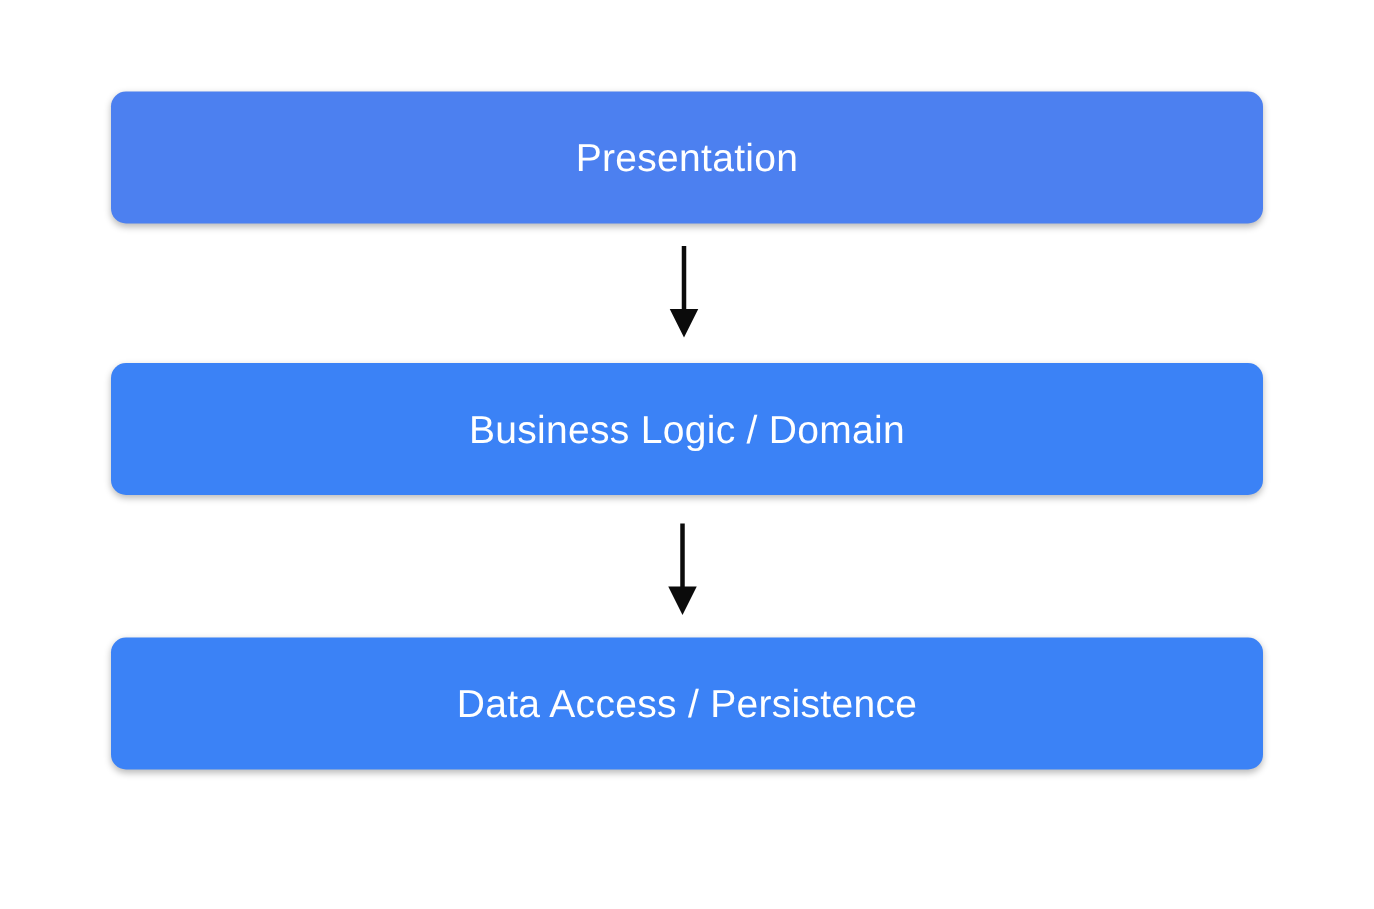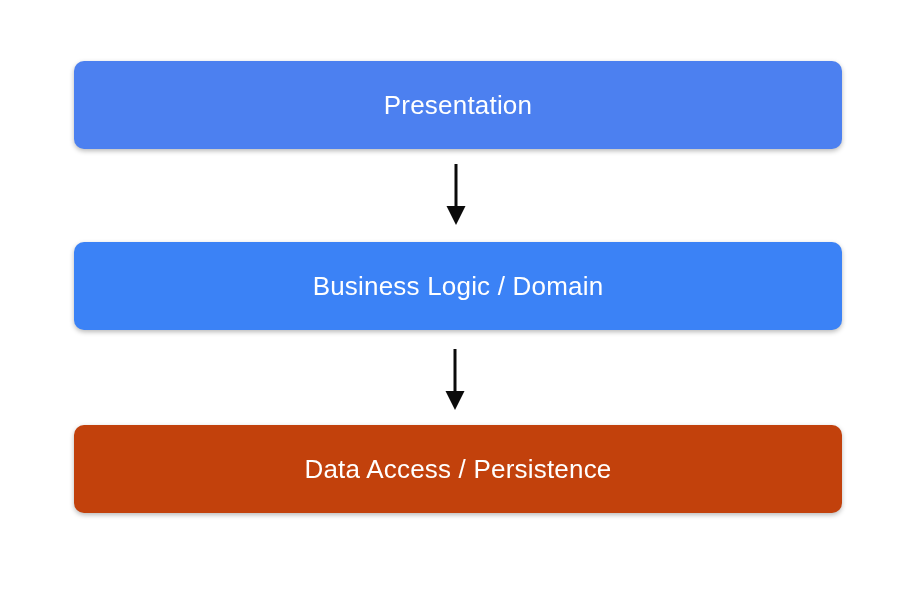--- a/index.html
+++ b/index.html
@@ -66,17 +66,17 @@
 
   <div class="layer-box pos-1" style="background: #3b82f6;">
     <span class="layer-label">Business Logic / Domain</span>
   </div>
 
   <svg class="arrow pos-1" viewBox="0 0 26 64" xmlns="http://www.w3.org/2000/svg">
     <line x1="13" y1="2" x2="13" y2="46"></line>
     <polygon points="3.5,44 22.5,44 13,63"></polygon>
   </svg>
 
-  <div class="layer-box pos-2" style="background: #c2410c;">
+  <div class="layer-box pos-2" style="background: #3b82f6;">
     <span class="layer-label">Data Access / Persistence</span>
   </div>
 
 </div>
 
 </body></html>

